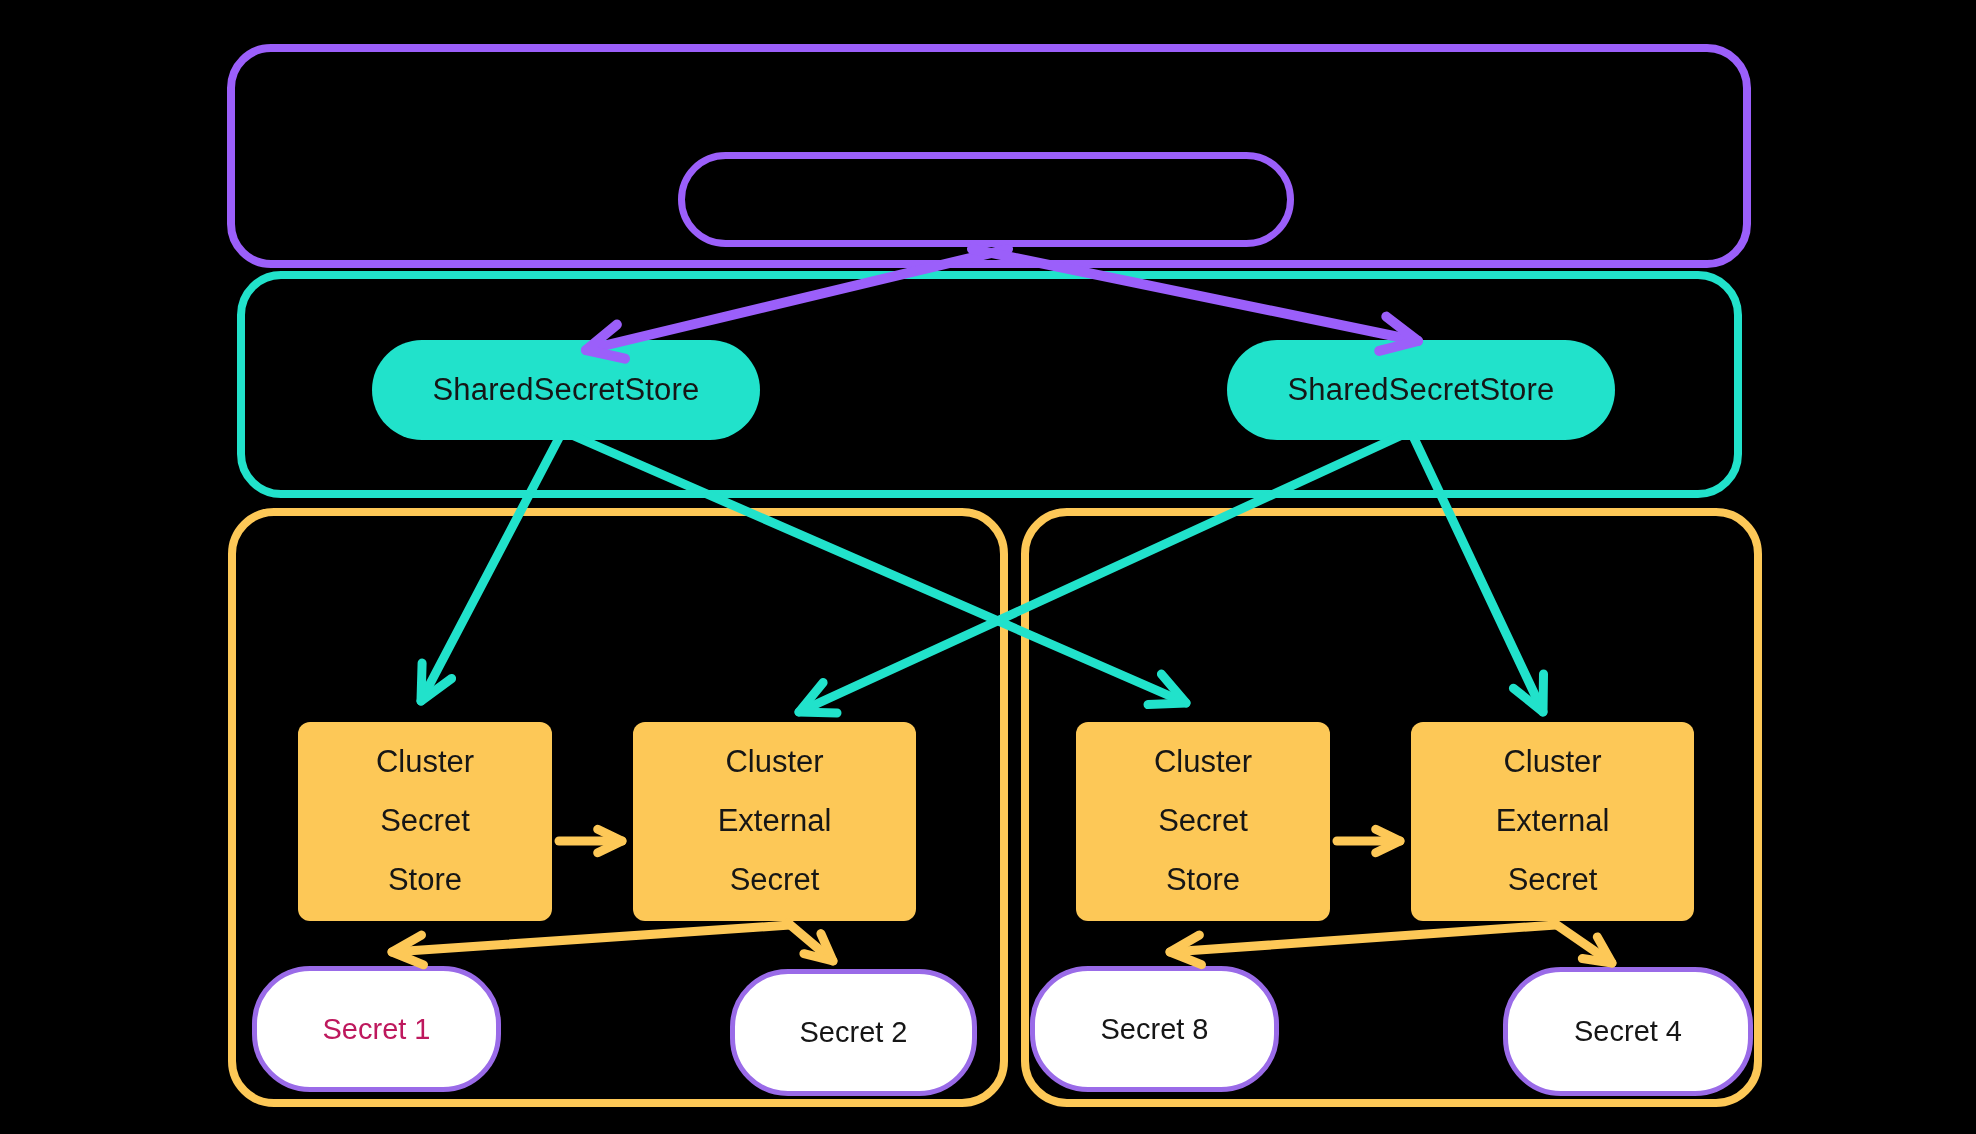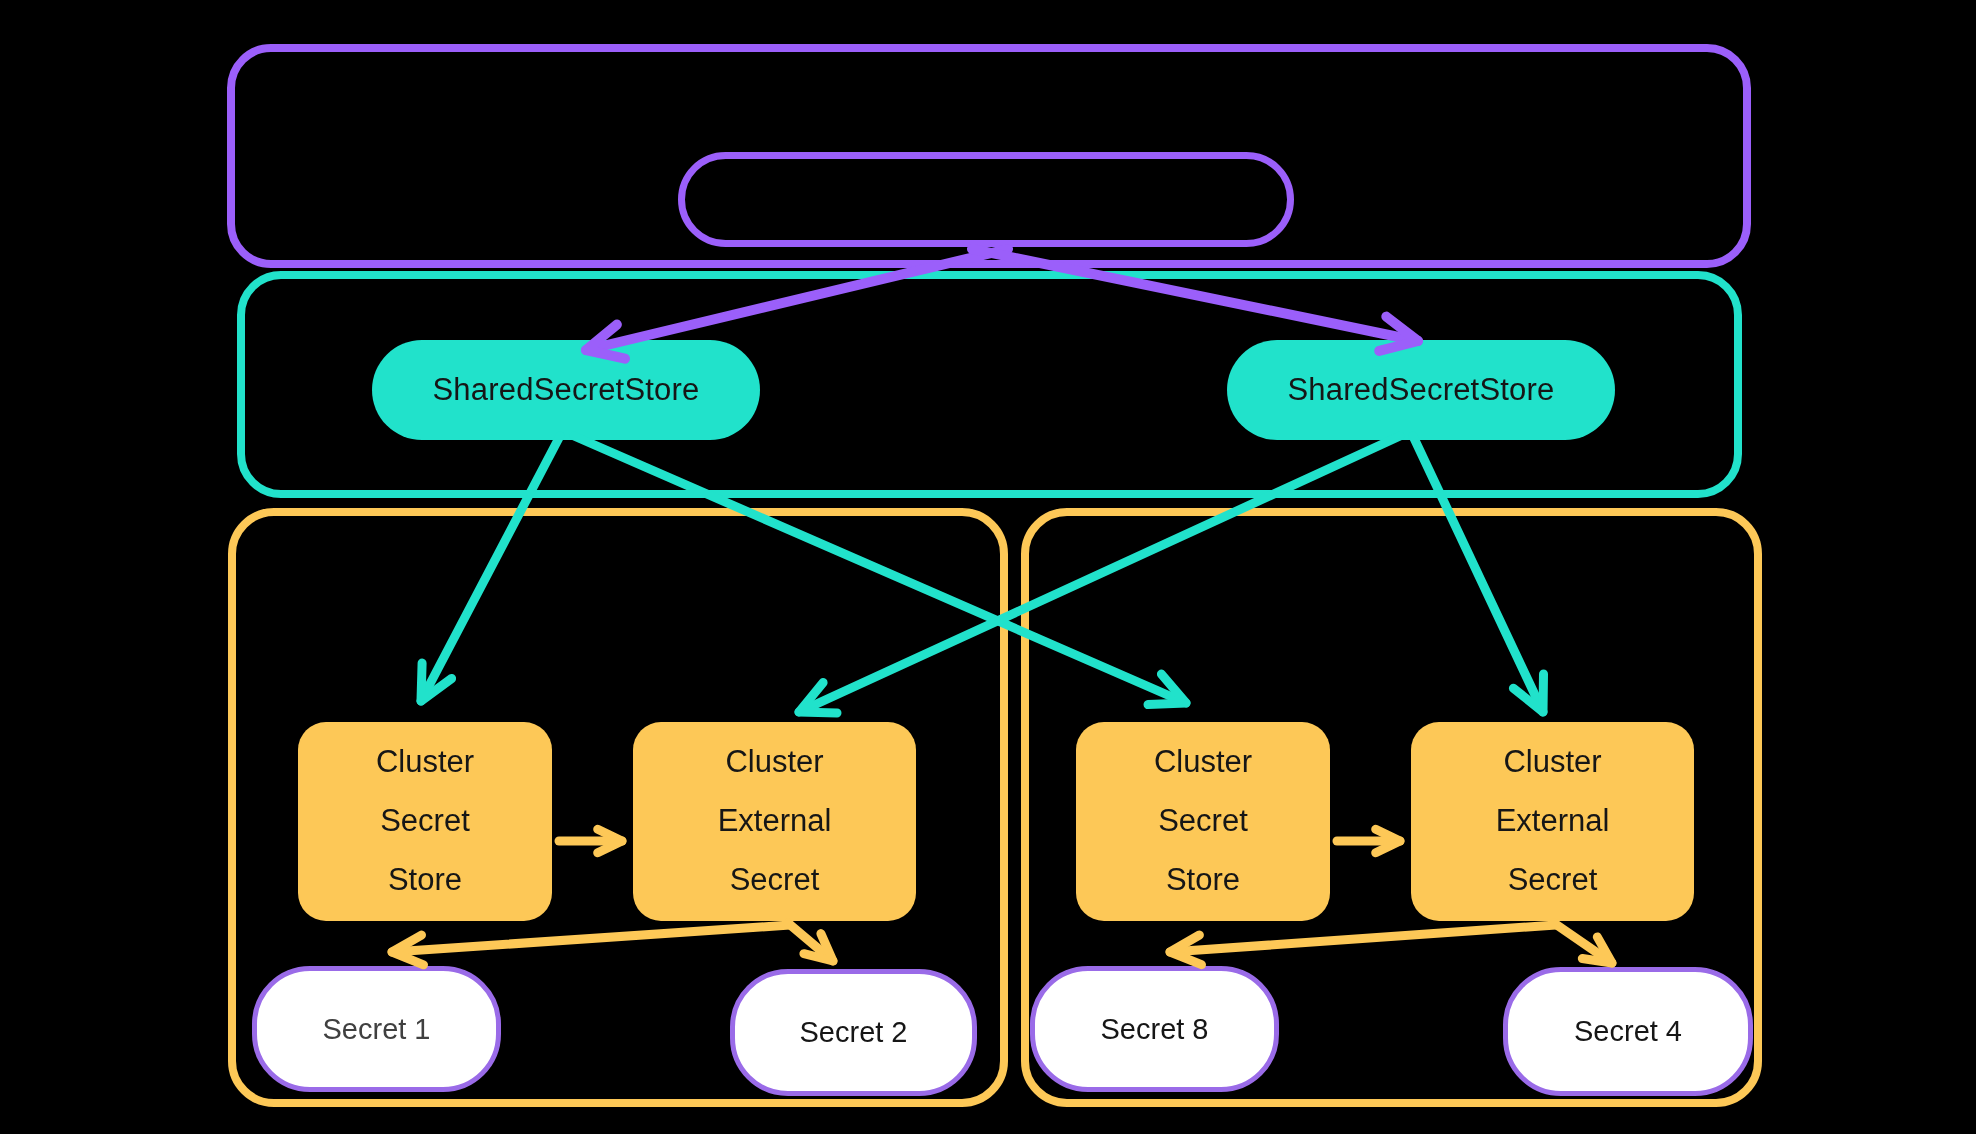--- a/index.html
+++ b/index.html
@@ -10,21 +10,21 @@
   #purple-outer{left:227px;top:44px;width:1524px;height:224px;border-width:8px;border-radius:44px;}
   #purple-pill{left:678px;top:152px;width:616px;height:95px;border-width:7px;border-radius:48px;}
   #teal-outer{left:237px;top:271px;width:1505px;height:227px;border-width:8px;border-radius:44px;}
   #cluster-left{left:228px;top:508px;width:780px;height:599px;border-width:8px;border-radius:46px;}
   #cluster-right{left:1021px;top:508px;width:741px;height:599px;border-width:8px;border-radius:46px;}
   .sss{width:388px;height:100px;border-radius:50px;display:flex;align-items:center;justify-content:center;
        font-size:31px;white-space:nowrap;letter-spacing:.2px;}
   #sss-left{left:372px;top:340px;}
   #sss-right{left:1227px;top:340px;}
   .node{display:flex;align-items:center;justify-content:center;text-align:center;
-        font-size:31px;line-height:1.9;border-radius:28px;}
+        font-size:31px;line-height:1.9;border-radius:12px;}
   #css-left{left:298px;top:722px;width:254px;height:199px;}
   #ces-left{left:633px;top:722px;width:283px;height:199px;}
   #css-right{left:1076px;top:722px;width:254px;height:199px;}
   #ces-right{left:1411px;top:722px;width:283px;height:199px;}
   .node-label{width:170px;}
   .secret{position:absolute;box-sizing:border-box;background:#ffffff;border:5px solid;border-radius:58px;
           display:flex;align-items:center;justify-content:center;font-size:29px;}
   #secret-1{left:252px;top:966px;width:249px;height:126px;}
   #secret-2{left:730px;top:969px;width:247px;height:127px;align-items:center;}
   #secret-3{left:1030px;top:966px;width:249px;height:126px;}
@@ -57,21 +57,21 @@
   <div class="box node" id="ces-left" style="background: rgb(253, 200, 87); color: rgb(22, 22, 22);">
     <span class="node-label">Cluster External Secret</span>
   </div>
   <div class="box node" id="css-right" style="background: rgb(253, 200, 87); color: rgb(22, 22, 22);">
     <span class="node-label">Cluster Secret Store</span>
   </div>
   <div class="box node" id="ces-right" style="background: rgb(253, 200, 87); color: rgb(22, 22, 22);">
     <span class="node-label">Cluster External Secret</span>
   </div>
 
-  <div class="secret" id="secret-1" style="border-color: rgb(154, 107, 232); color: #404040;">
+  <div class="secret" id="secret-1" style="border-color: rgb(154, 107, 232); color: #be185d;">
     <span>Secret 1</span>
   </div>
   <div class="secret" id="secret-2" style="border-color: rgb(154, 107, 232); color: rgb(22, 22, 22);">
     <span>Secret 2</span>
   </div>
   <div class="secret" id="secret-3" style="border-color: rgb(154, 107, 232); color: rgb(22, 22, 22);">
     <span>Secret 8</span>
   </div>
   <div class="secret" id="secret-4" style="border-color: rgb(154, 107, 232); color: rgb(22, 22, 22);">
     <span>Secret 4</span>

